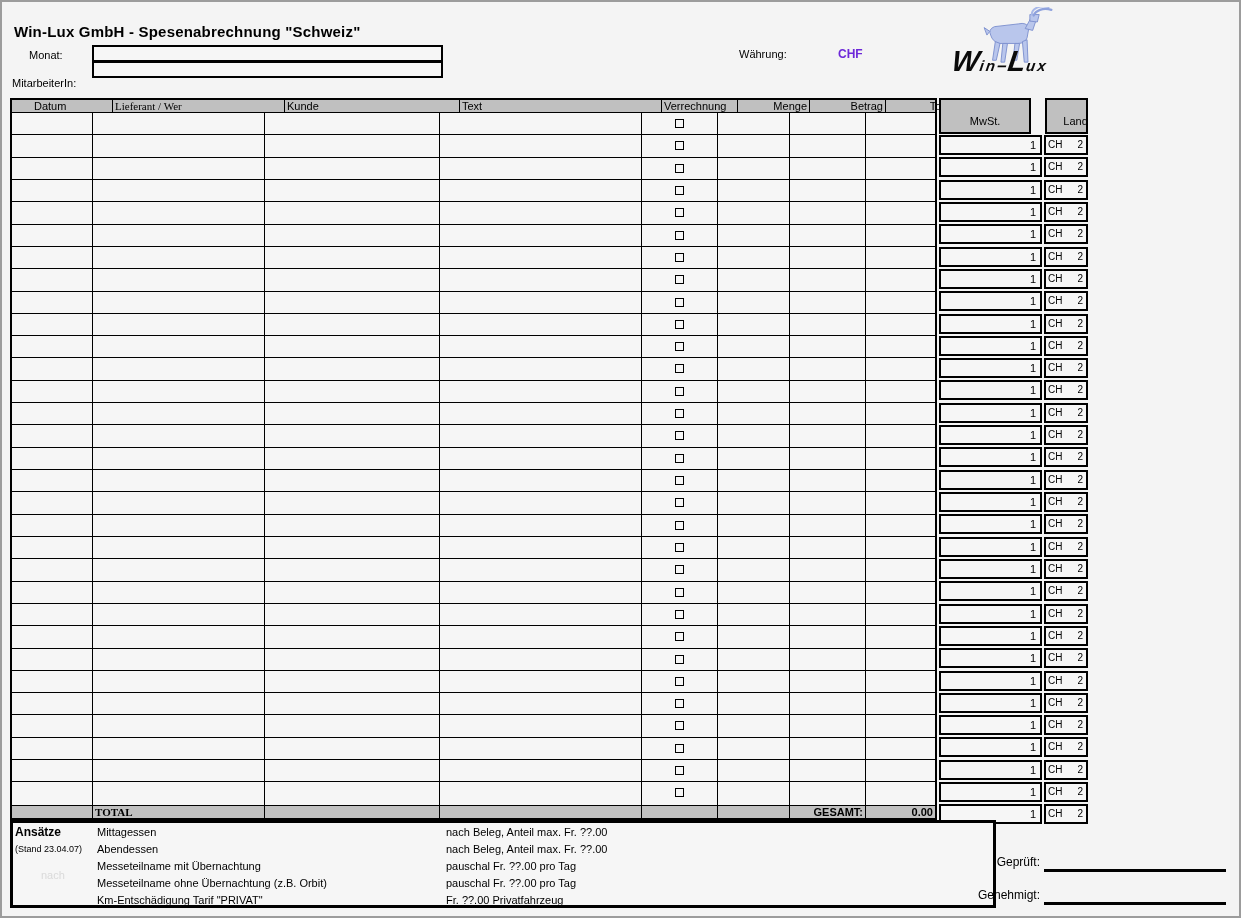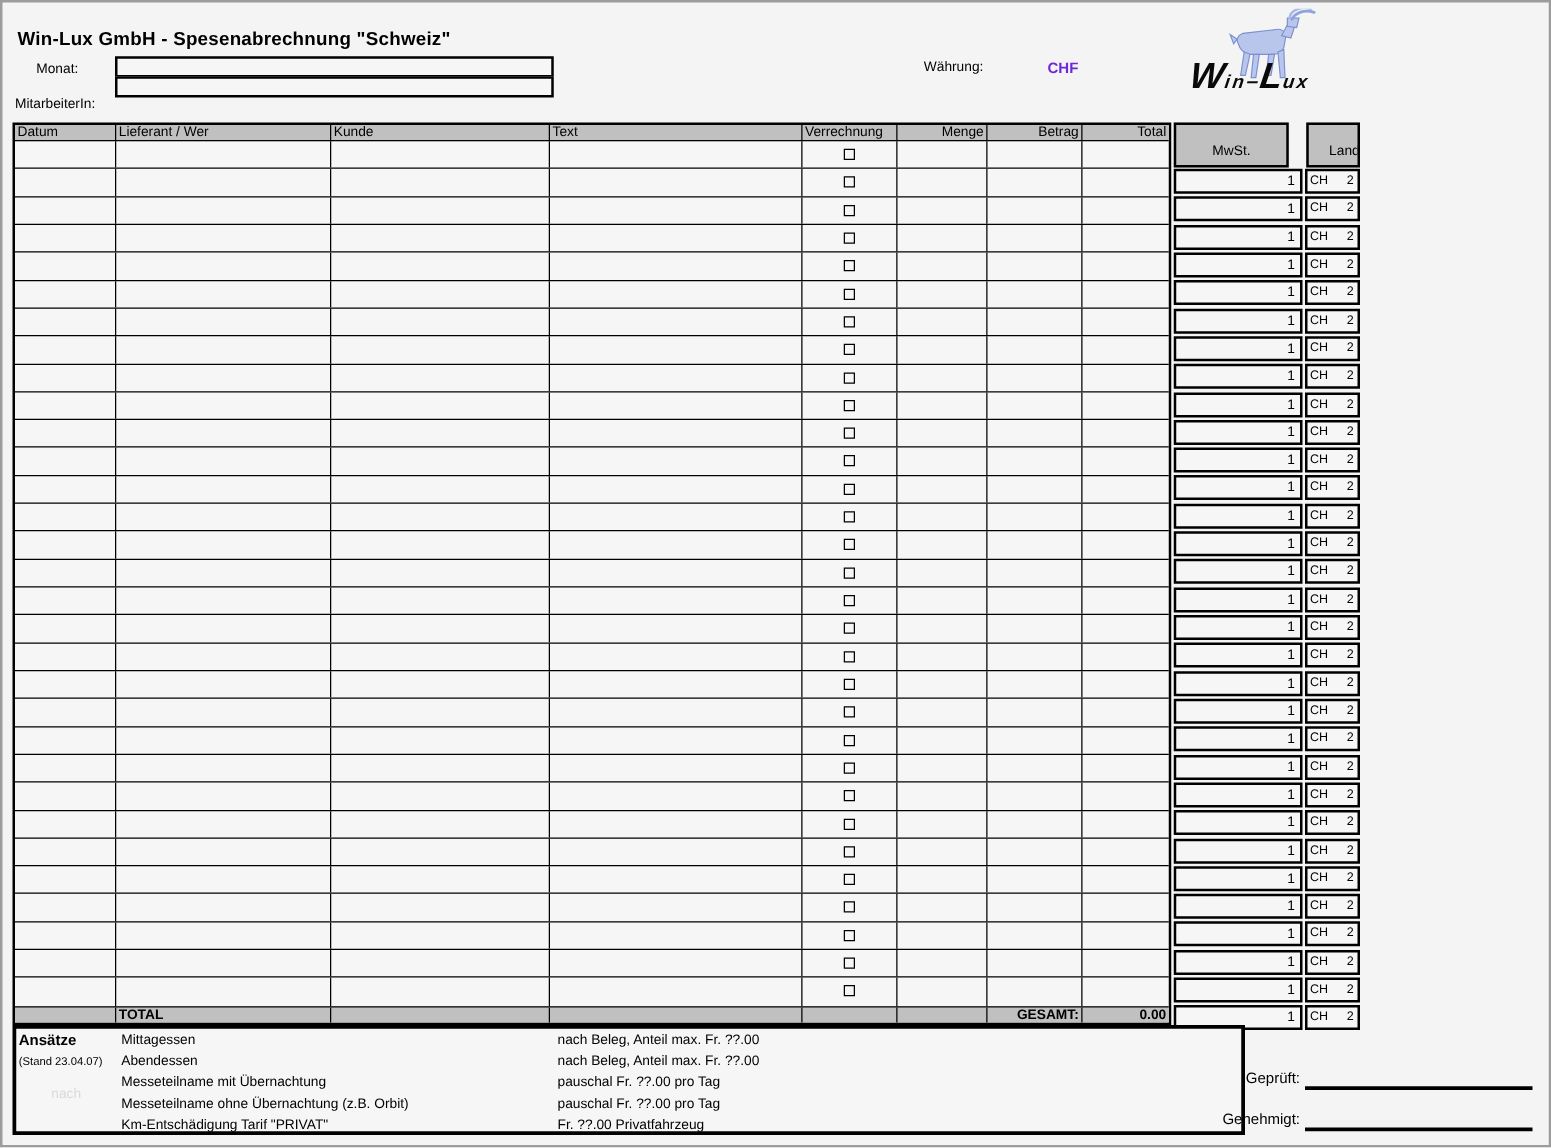--- a/index.html
+++ b/index.html
@@ -25,29 +25,29 @@
   
   .logo { position:absolute; left:948px; top:3px; width:150px; height:78px; }
   .logo svg { position:absolute; left:22px; top:2px; }
   .logo-text { position:absolute; left:2px; top:40px; white-space:nowrap; font-weight:bold; font-style:italic; transform:skewX(-8deg); color:#0a0a0a; letter-spacing:1px; }
   .logo-text .lg { font-size:29px; }
   .logo-text .sm { font-size:15px; font-weight:bold; letter-spacing:2px; }
   .logo-text .dash { font-size:17px; font-weight:bold; }
 
   
   .maintable { position:absolute; left:8px; top:96px; width:927px; border:2px solid #000; background:#f6f6f6; }
-  .thead { display:flex; height:13px; background:#c0c0c0; border-bottom:1px solid #000; }
+  .thead { display:flex; height:13px; background:#c0c0c0; border-bottom:1px solid #000;padding-left:20px; }
   .hc { font-size:11px; line-height:12px; padding:0 2px; border-right:1px solid #000; overflow:hidden; white-space:nowrap; }
   .hc:last-child { border-right:none; }
   .trow { display:flex; height:22.322px; border-bottom:1px solid #000; }
   .trow:last-child { border-bottom:none; }
   .cell { border-right:1px solid #000; height:100%; font-size:11px; overflow:hidden; }
   .cell:last-child { border-right:none; }
   .c0 { flex:0 0 81px; }
-  .c1 { flex:0 0 172px; }
+  .c1 { flex:0 0 172px;font-family:Liberation Serif, serif; }
   .c2 { flex:0 0 175px; }
   .c3 { flex:0 0 202px; }
   .c4 { flex:0 0 76px; text-align:center; }
   .c5 { flex:0 0 72px; text-align:right; }
   .c6 { flex:0 0 76px; text-align:right; }
   .c7 { flex:0 0 69px; text-align:right; }
   .cb { width:9px; height:9px; border:1px solid #000; margin:6px auto 0; background:#f6f6f6; }
   .trow-total { display:flex; height:13px; border-top:1px solid #000; background:#c0c0c0; font-weight:bold; }
   .trow-total .cell { font-size:11px; line-height:12px; padding:0 2px; }
 

